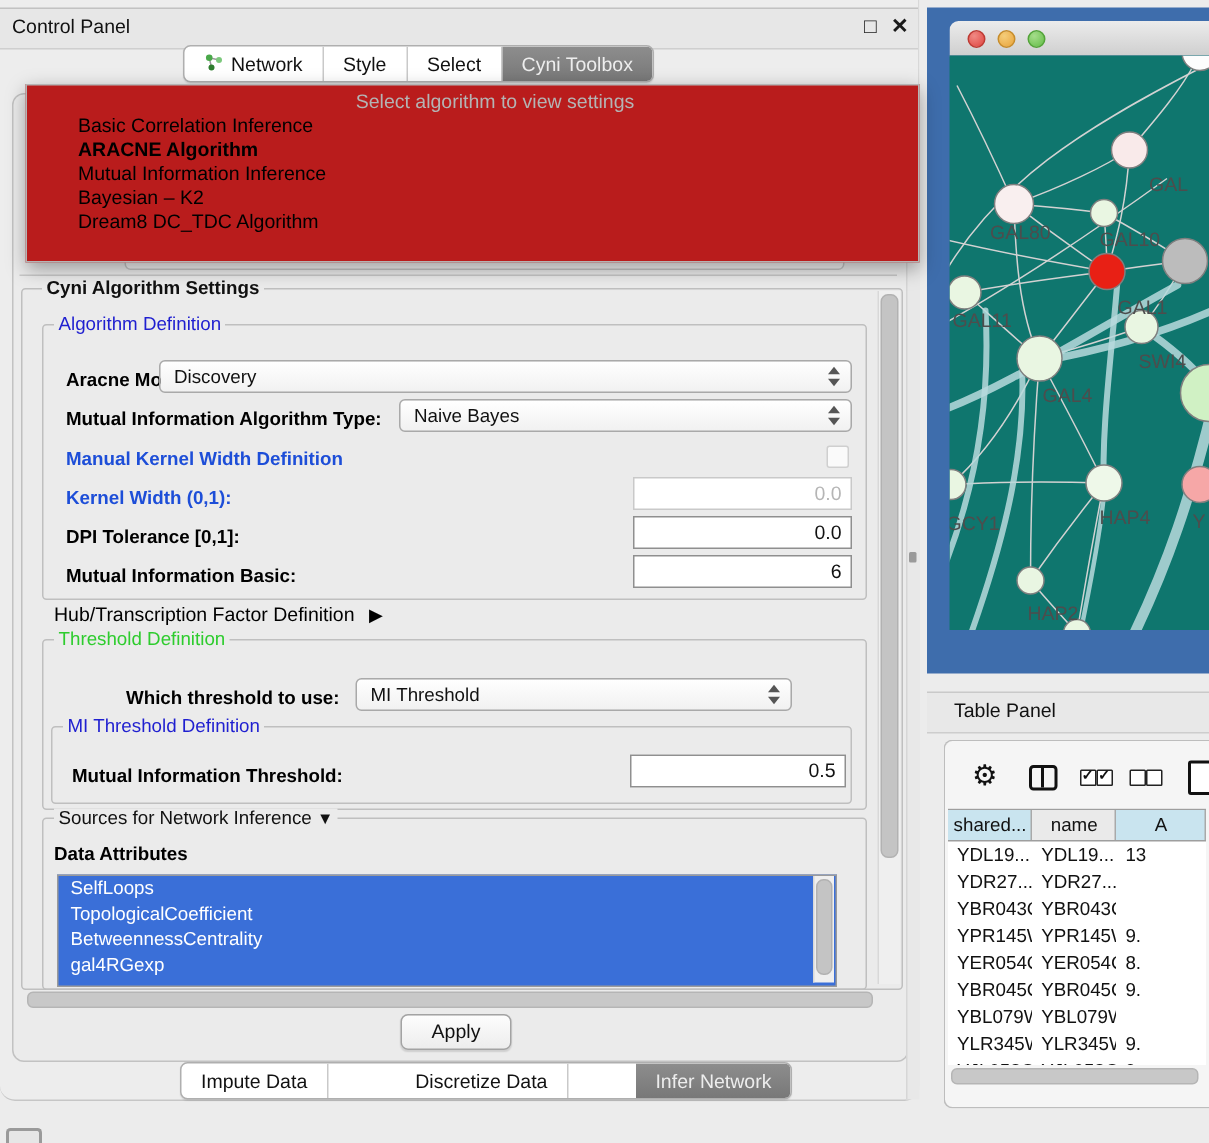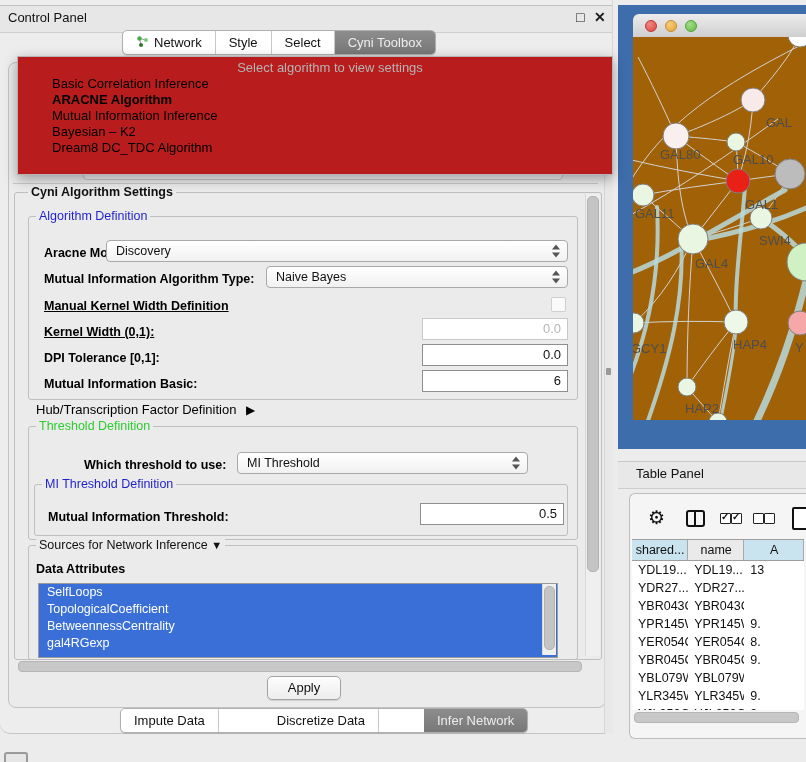--- a/index.html
+++ b/index.html
@@ -38,21 +38,21 @@
                  border-radius:4px;background:#f3f3f3;z-index:1;}
   .remnant-line{left:13px;top:183px;width:585px;height:0;border-top:1px solid #c8c8c8;z-index:1;}
 
   
   .gbox{border:1px solid #bfbfbf;border-radius:3px;}
   .glabel{position:absolute;background:#ebebeb;padding:0 3px;font-size:12.5px;line-height:13px;}
   .blue{color:#1f1fd0;}
   .green{color:#2ecc2e;}
 
   .flabel{font-size:12.5px;font-weight:bold;color:#000;white-space:nowrap;}
-  .flabel.dis{color:#000000;text-decoration:underline;}
+  .flabel.dis{color:#1d4ed8;}
   .plainlabel{font-size:13px;color:#000;white-space:nowrap;}
 
   .combo{background:linear-gradient(#ffffff,#f1f1f1);border:1px solid #a9a9a9;
          border-radius:4px;font-size:12.5px;display:flex;align-items:center;
          padding-left:9px;box-sizing:border-box;height:22px;}
   .stepper{position:absolute;right:6px;top:50%;transform:translateY(-50%);width:9px;height:13px;}
   .stepper:before{content:'';position:absolute;top:0;left:0;border-left:4.5px solid transparent;
                   border-right:4.5px solid transparent;border-bottom:5px solid #555;}
   .stepper:after{content:'';position:absolute;bottom:0;left:0;border-left:4.5px solid transparent;
                  border-right:4.5px solid transparent;border-top:5px solid #555;}
@@ -76,21 +76,21 @@
 
   .divider-strip{left:604px;top:62px;width:8px;height:671px;background:#e8e8e8;border-left:1px solid #d6d6d6;}
   .split-handle{left:606px;top:368px;width:5px;height:7px;background:#9a9a9a;border-radius:1px;}
 
   
   .net-frame{left:618px;top:5px;width:188px;height:444px;background:#3e6dac;}
   .net-window{left:633px;top:14px;width:173px;height:412px;}
   .net-titlebar{left:0;top:0;width:173px;height:23px;background:linear-gradient(#ececec,#cfcfcf);
                 border-bottom:1px solid #a2a2a2;border-radius:6px 0 0 0;}
   .light{top:6px;width:12px;height:12px;border-radius:50%;box-sizing:border-box;}
-  .net-canvas{left:0;top:23px;width:173px;height:383px;background:#a16207;overflow:hidden;}
+  .net-canvas{left:0;top:23px;width:173px;height:383px;background:#0f766e;overflow:hidden;}
 
   
   .tp-titlebar{left:618px;top:461px;width:188px;height:26px;background:#e8e8e8;
                border-top:1px solid #c9c9c9;border-bottom:1px solid #cdcdcd;}
   .tp-title{left:636px;top:466px;font-size:13px;}
   .tp-panel{left:629px;top:493px;width:177px;height:244px;background:#f5f5f5;
             border:1px solid #bdbdbd;border-radius:6px 0 0 6px;border-right:none;}
   .gear{font-size:19px;color:#111;line-height:19px;}
   .colsic{width:15px;height:13px;border:2px solid #111;border-radius:3px;position:relative;}
   .colsic:after{content:'';position:absolute;left:6px;top:0;bottom:0;width:2px;background:#111;}

